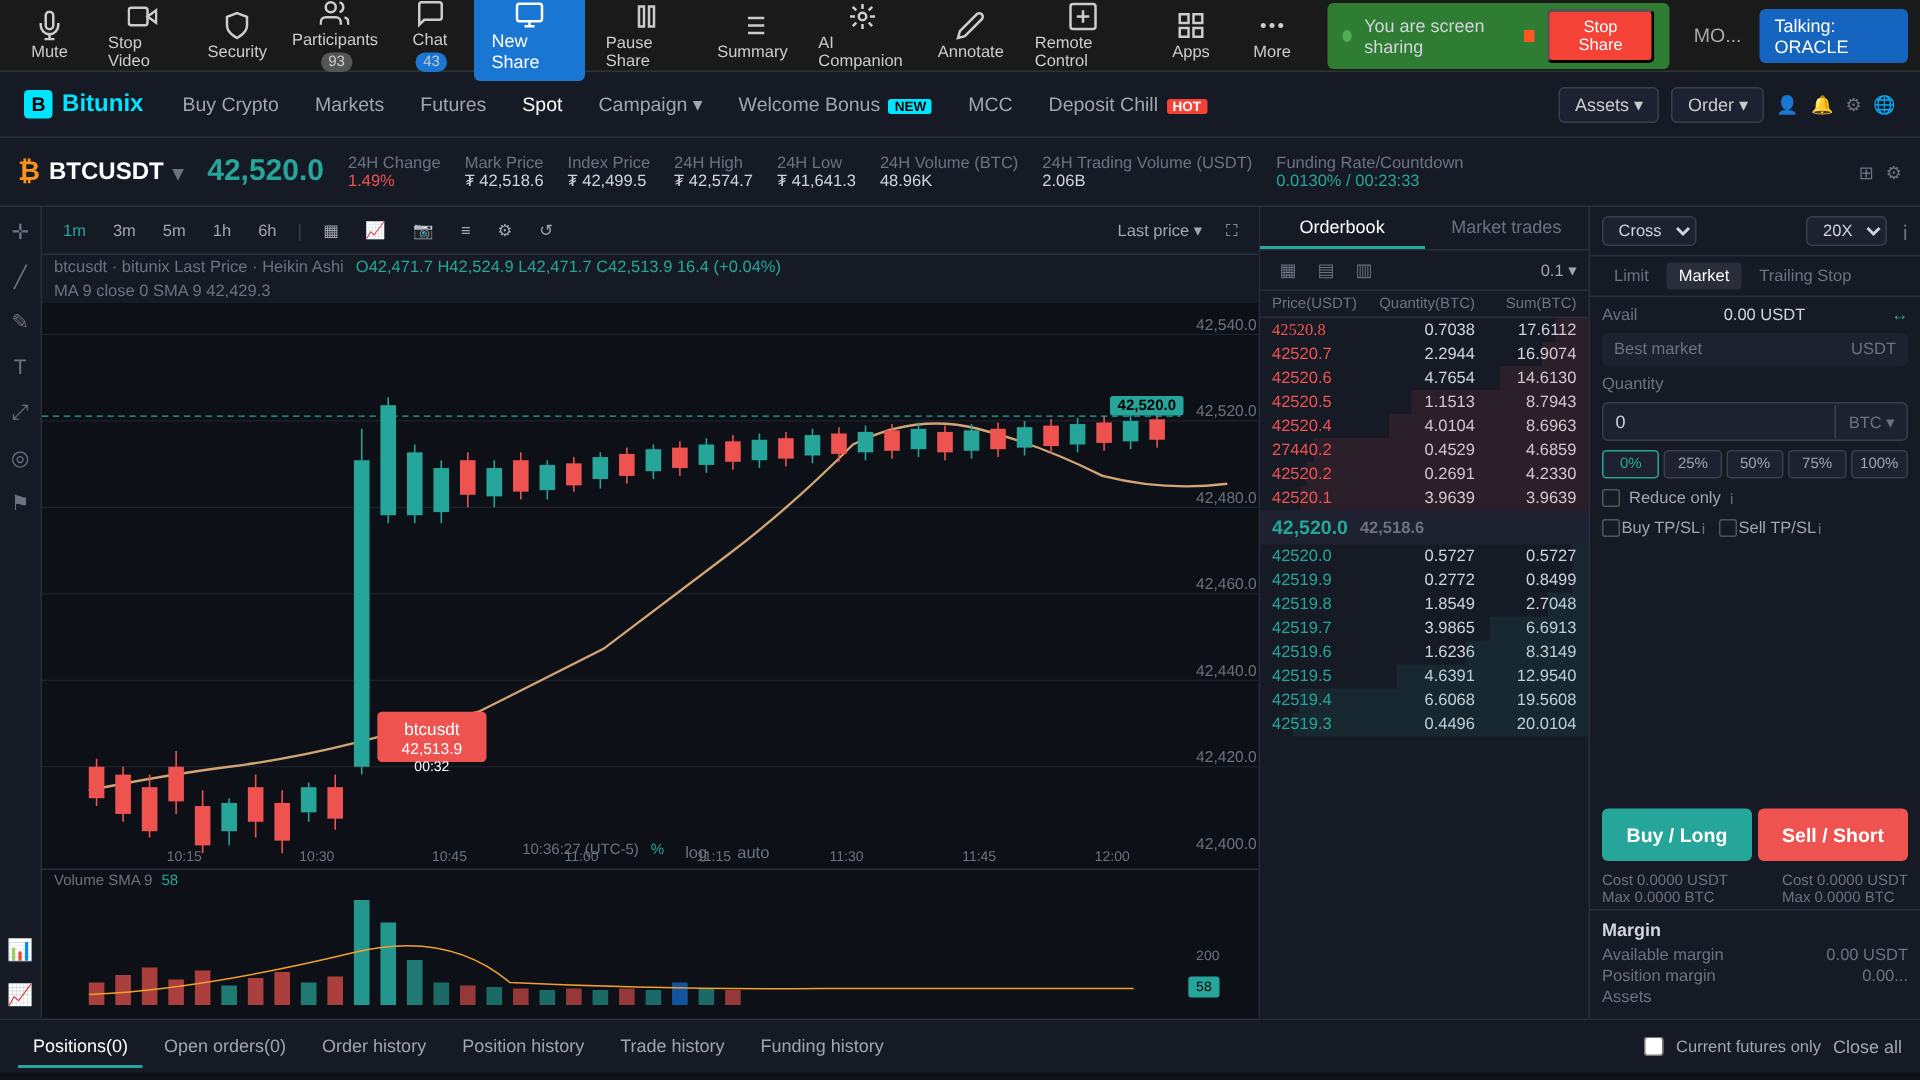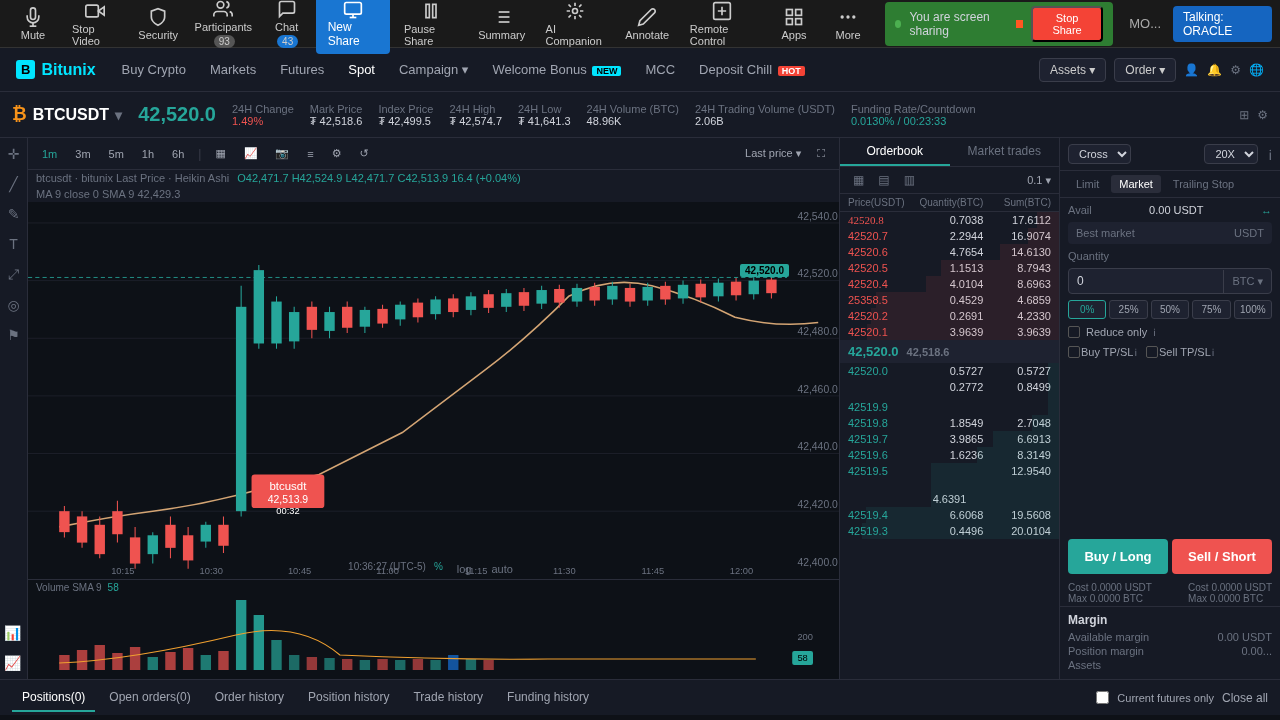--- a/index.html
+++ b/index.html
@@ -592,21 +592,21 @@
     <span style="text-align:right;">8.7943</span>
     <div class="ob-fill-ask" style="width:54.04772727272728%;"></div>
   </div>
         <div class="ob-row ask">
     <span class="col-price" style="color:#ef5350;">42520.4</span>
     <span style="text-align:right;">4.0104</span>
     <span style="text-align:right;">8.6963</span>
     <div class="ob-fill-ask" style="width:60.58920454545455%;"></div>
   </div>
         <div class="ob-row ask">
-    <span class="col-price" style="color:#ef5350;">25358.5</span>
+    <span class="col-price" style="color:#ef5350;">27440.2</span>
     <span style="text-align:right;">0.4529</span>
     <span style="text-align:right;">4.6859</span>
     <div class="ob-fill-ask" style="width:83.37556818181818%;"></div>
   </div>
         <div class="ob-row ask">
     <span class="col-price" style="color:#ef5350;">42520.2</span>
     <span style="text-align:right;">0.2691</span>
     <span style="text-align:right;">4.2330</span>
     <div class="ob-fill-ask" style="width:85.94886363636364%;"></div>
   </div>
@@ -624,21 +624,21 @@
     </div>
 
     <div id="ob-bids">
         <div class="ob-row bid">
     <span class="col-price" style="color:#26a69a;">42520.0</span>
     <span style="text-align:right;">0.5727</span>
     <span style="text-align:right;">0.5727</span>
     <div class="ob-fill-bid" style="width:5%;"></div>
   </div>
         <div class="ob-row bid">
-    <span class="col-price" style="color:#26a69a;margin-top:20px;">42519.9</span>
+    <span class="col-price" style="color:#26a69a;">42519.9</span>
     <span style="text-align:right;">0.2772</span>
     <span style="text-align:right;">0.8499</span>
     <div class="ob-fill-bid" style="width:5%;"></div>
   </div>
         <div class="ob-row bid">
     <span class="col-price" style="color:#26a69a;">42519.8</span>
     <span style="text-align:right;">1.8549</span>
     <span style="text-align:right;">2.7048</span>
     <div class="ob-fill-bid" style="width:12.1716%;"></div>
   </div>
@@ -649,21 +649,21 @@
     <div class="ob-fill-bid" style="width:30.11085%;"></div>
   </div>
         <div class="ob-row bid">
     <span class="col-price" style="color:#26a69a;">42519.6</span>
     <span style="text-align:right;">1.6236</span>
     <span style="text-align:right;">8.3149</span>
     <div class="ob-fill-bid" style="width:37.417049999999996%;"></div>
   </div>
         <div class="ob-row bid">
     <span class="col-price" style="color:#26a69a;">42519.5</span>
-    <span style="text-align:center;margin-top:28px;">4.6391</span>
+    <span style="text-align:right;">4.6391</span>
     <span style="text-align:right;">12.9540</span>
     <div class="ob-fill-bid" style="width:58.293000000000006%;"></div>
   </div>
         <div class="ob-row bid">
     <span class="col-price" style="color:#26a69a;">42519.4</span>
     <span style="text-align:right;">6.6068</span>
     <span style="text-align:right;">19.5608</span>
     <div class="ob-fill-bid" style="width:88.0236%;"></div>
   </div>
         <div class="ob-row bid">

